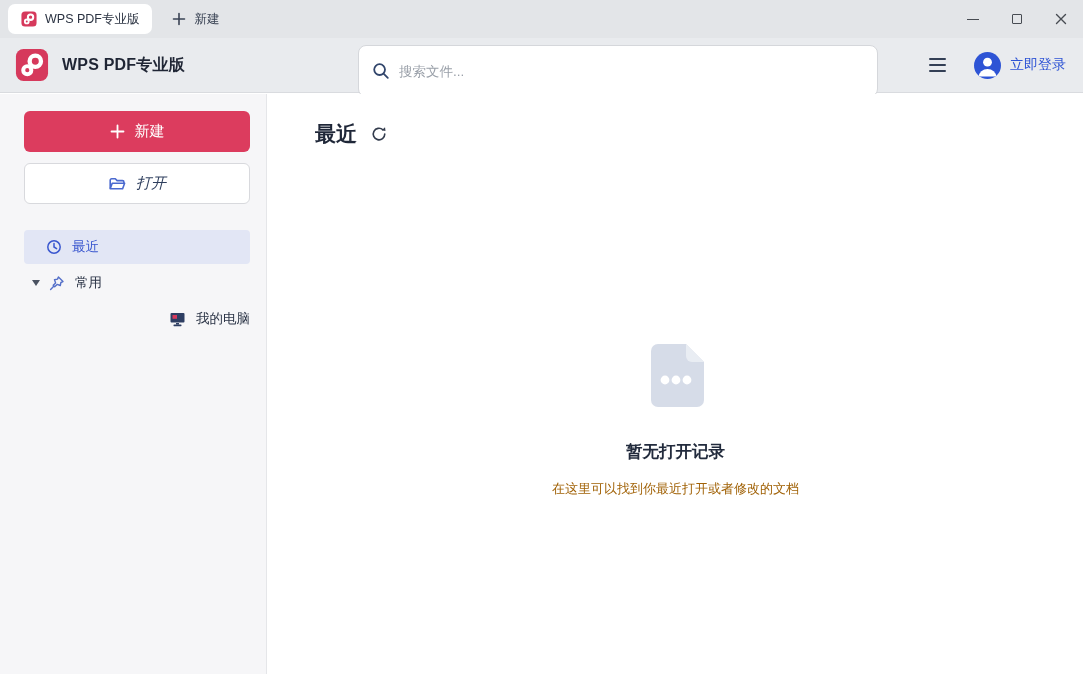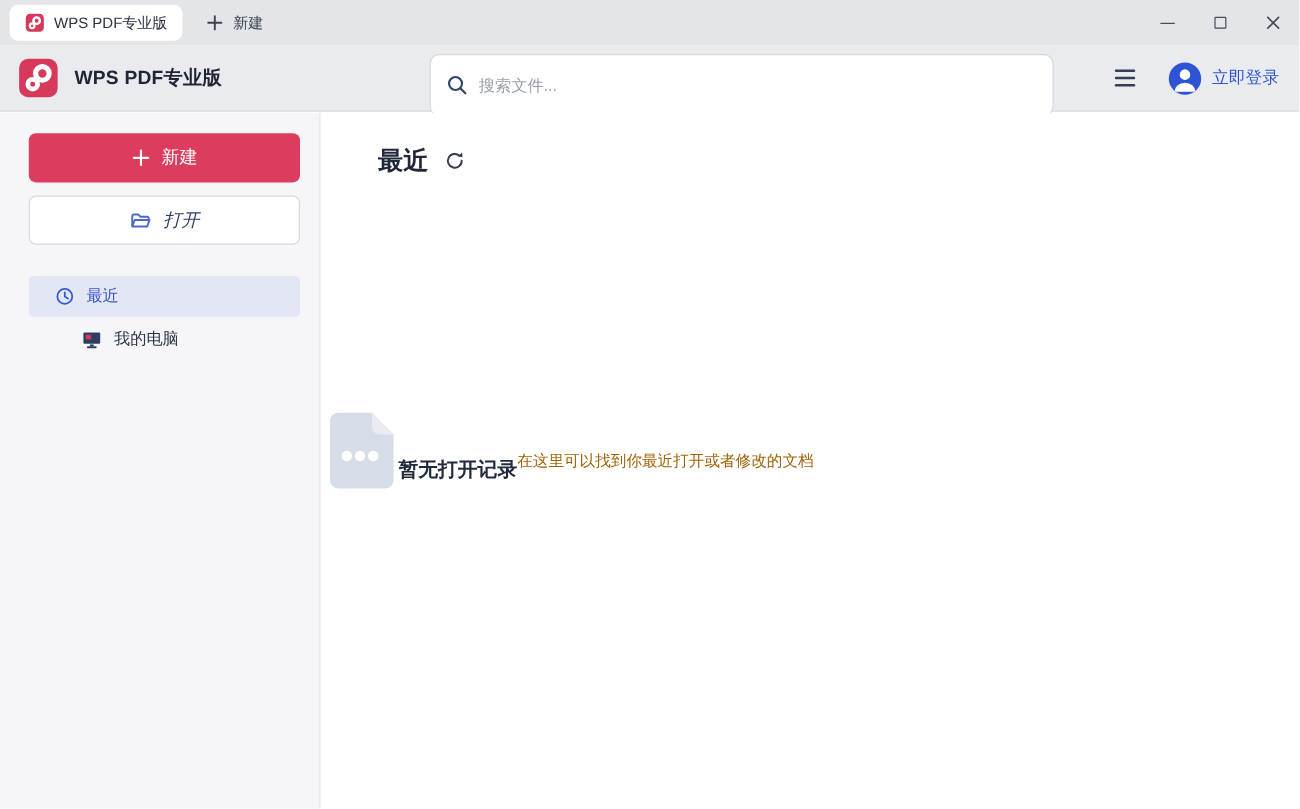--- a/index.html
+++ b/index.html
@@ -74,41 +74,41 @@
 
   .nav { margin-top:26px; }
   .nav-item {
     width:226px; margin:0 0 2px 24px; height:34px; border-radius:4px;
     display:flex; align-items:center; font-size:13.5px; color:#2c3547;
   }
   .nav-item.selected { background:#e2e6f5; color:#3a57cf; }
   .nav-item .icn { display:flex; margin-right:10px; }
   .pad22 { padding-left:22px; }
   .pad8  { padding-left:8px; }
-  .pad44 { padding-left:44px; }
+  .pad44 { padding-left:44px;justify-content:flex-end; }
   .expander {
     width:0; height:0; border-left:4.5px solid transparent; border-right:4.5px solid transparent;
     border-top:6px solid #4a5261; margin-right:8px;
   }
 
   
   .main { position:absolute; top:94px; left:268px; right:0; bottom:0; background:#fff; }
   .main-head { position:absolute; top:26px; left:47px; display:flex; align-items:center; gap:13px; }
   .main-title { font-size:21px; font-weight:bold; color:#1f2738; }
   .refresh { display:flex; }
 
   .filter-row {
     position:absolute; top:76px; left:47px; right:20px; height:33px;
     display:flex; align-items:center; border-bottom:1px solid #ececef;
   }
   .filter-label { font-size:13.5px; color:#3b4556; }
   .filter-chevron { margin-left:6px; display:flex; }
   .list-settings { margin-left:auto; margin-right:24px; display:flex; }
 
-  .empty { position:absolute; top:248px; left:0; right:0; display:flex; flex-direction:row; align-items:center; }
+  .empty { position:absolute; top:248px; left:0; right:0; display:flex; flex-direction:column; align-items:center; }
   .empty-title { margin-top:33px; font-size:16.5px; font-weight:bold; color:#222b3d; }
   .empty-subtitle { margin-top:17px; font-size:13px; color:#a16207; }
 </style>
 </head>
 <body>
 
 <div class="titlebar">
   <div class="tab">
     <svg class="tab-logo" viewBox="0 0 36 36">
       <rect x="1" y="1" width="34" height="34" rx="8" fill="#d6395c"></rect>
@@ -196,20 +196,30 @@
     <div class="nav-item selected pad22">
       <span class="icn">
         <svg width="16" height="16" viewBox="0 0 16 16">
           <circle cx="8" cy="8" r="6.2" fill="none" stroke="#3a57cf" stroke-width="1.5"></circle>
           <path d="M8 4.6V8l2.6 1.7" fill="none" stroke="#3a57cf" stroke-width="1.5" stroke-linecap="round"></path>
         </svg>
       </span>
       <span>最近</span>
     </div>
 
+    <div class="nav-item pad8">
+      <span class="expander"></span>
+      <span class="icn">
+        <svg width="17" height="17" viewBox="0 0 17 17">
+          <path d="M10.4 2l4.6 4.6-2.1.9-.6 3-3.2-1.1-2.4 2.4-1.5-1.5 2.4-2.4-1.1-3.2 3-.6z" fill="none" stroke="#5570c9" stroke-width="1.4" stroke-linejoin="round"></path>
+          <path d="M5.5 11.5L2.6 14.4" stroke="#5570c9" stroke-width="1.4" stroke-linecap="round"></path>
+        </svg>
+      </span>
+      <span>常用</span>
+    </div>
 
     <div class="nav-item pad44">
       <span class="icn">
         <svg width="17" height="16" viewBox="0 0 17 16">
           <rect x="1.5" y="2" width="14" height="9.5" rx="1" fill="#2e3e63"></rect>
           <rect x="3.5" y="4" width="4.5" height="3.8" fill="#d6395c"></rect>
           <rect x="7" y="12" width="3" height="1.6" fill="#2e3e63"></rect>
           <rect x="4.5" y="13.6" width="8" height="1.6" rx="0.6" fill="#2e3e63"></rect>
         </svg>
       </span>

